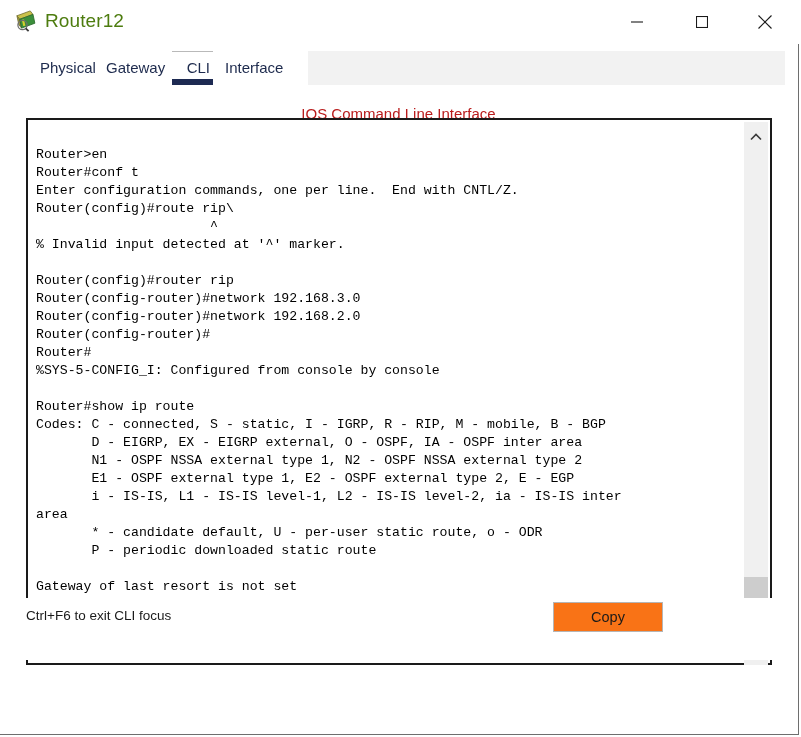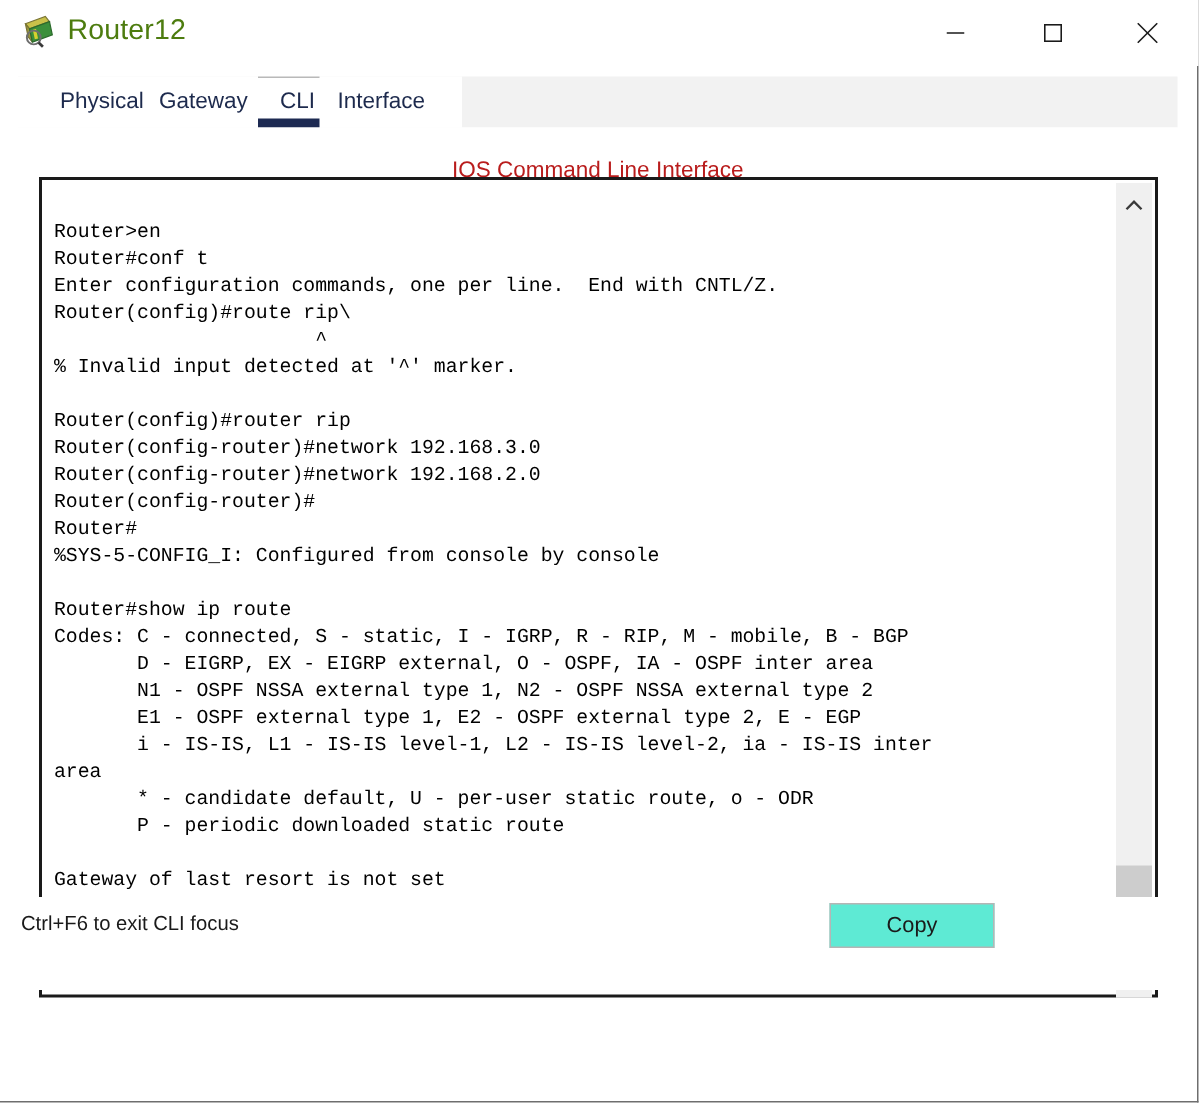--- a/index.html
+++ b/index.html
@@ -196,31 +196,31 @@
   
   #bottombar {
     position: absolute;
     left: 12px; top: 598px;
     width: 773px;
     height: 62px;
     background: #ffffff;
   }
   #hint-text {
     position: absolute;
-    left: 2px; top: 10px;
+    left: 14px; top: 10px;
     font-size: 13.5px;
     color: #1a1a1a;
     white-space: nowrap;
   }
   .actbtn {
     position: absolute;
     top: 4px;
     width: 110px;
     height: 30px;
-    background: #5eead4;
+    background: #f97316;
     border: 1px solid #b5b5b5;
     font-size: 14.5px;
     color: #1a1a1a;
     font-family: "Liberation Sans", sans-serif;
     cursor: default;
     padding: 0;
   }
   #btn-copy { left: 541px; }
   #btn-paste { left: 660px; }
 

